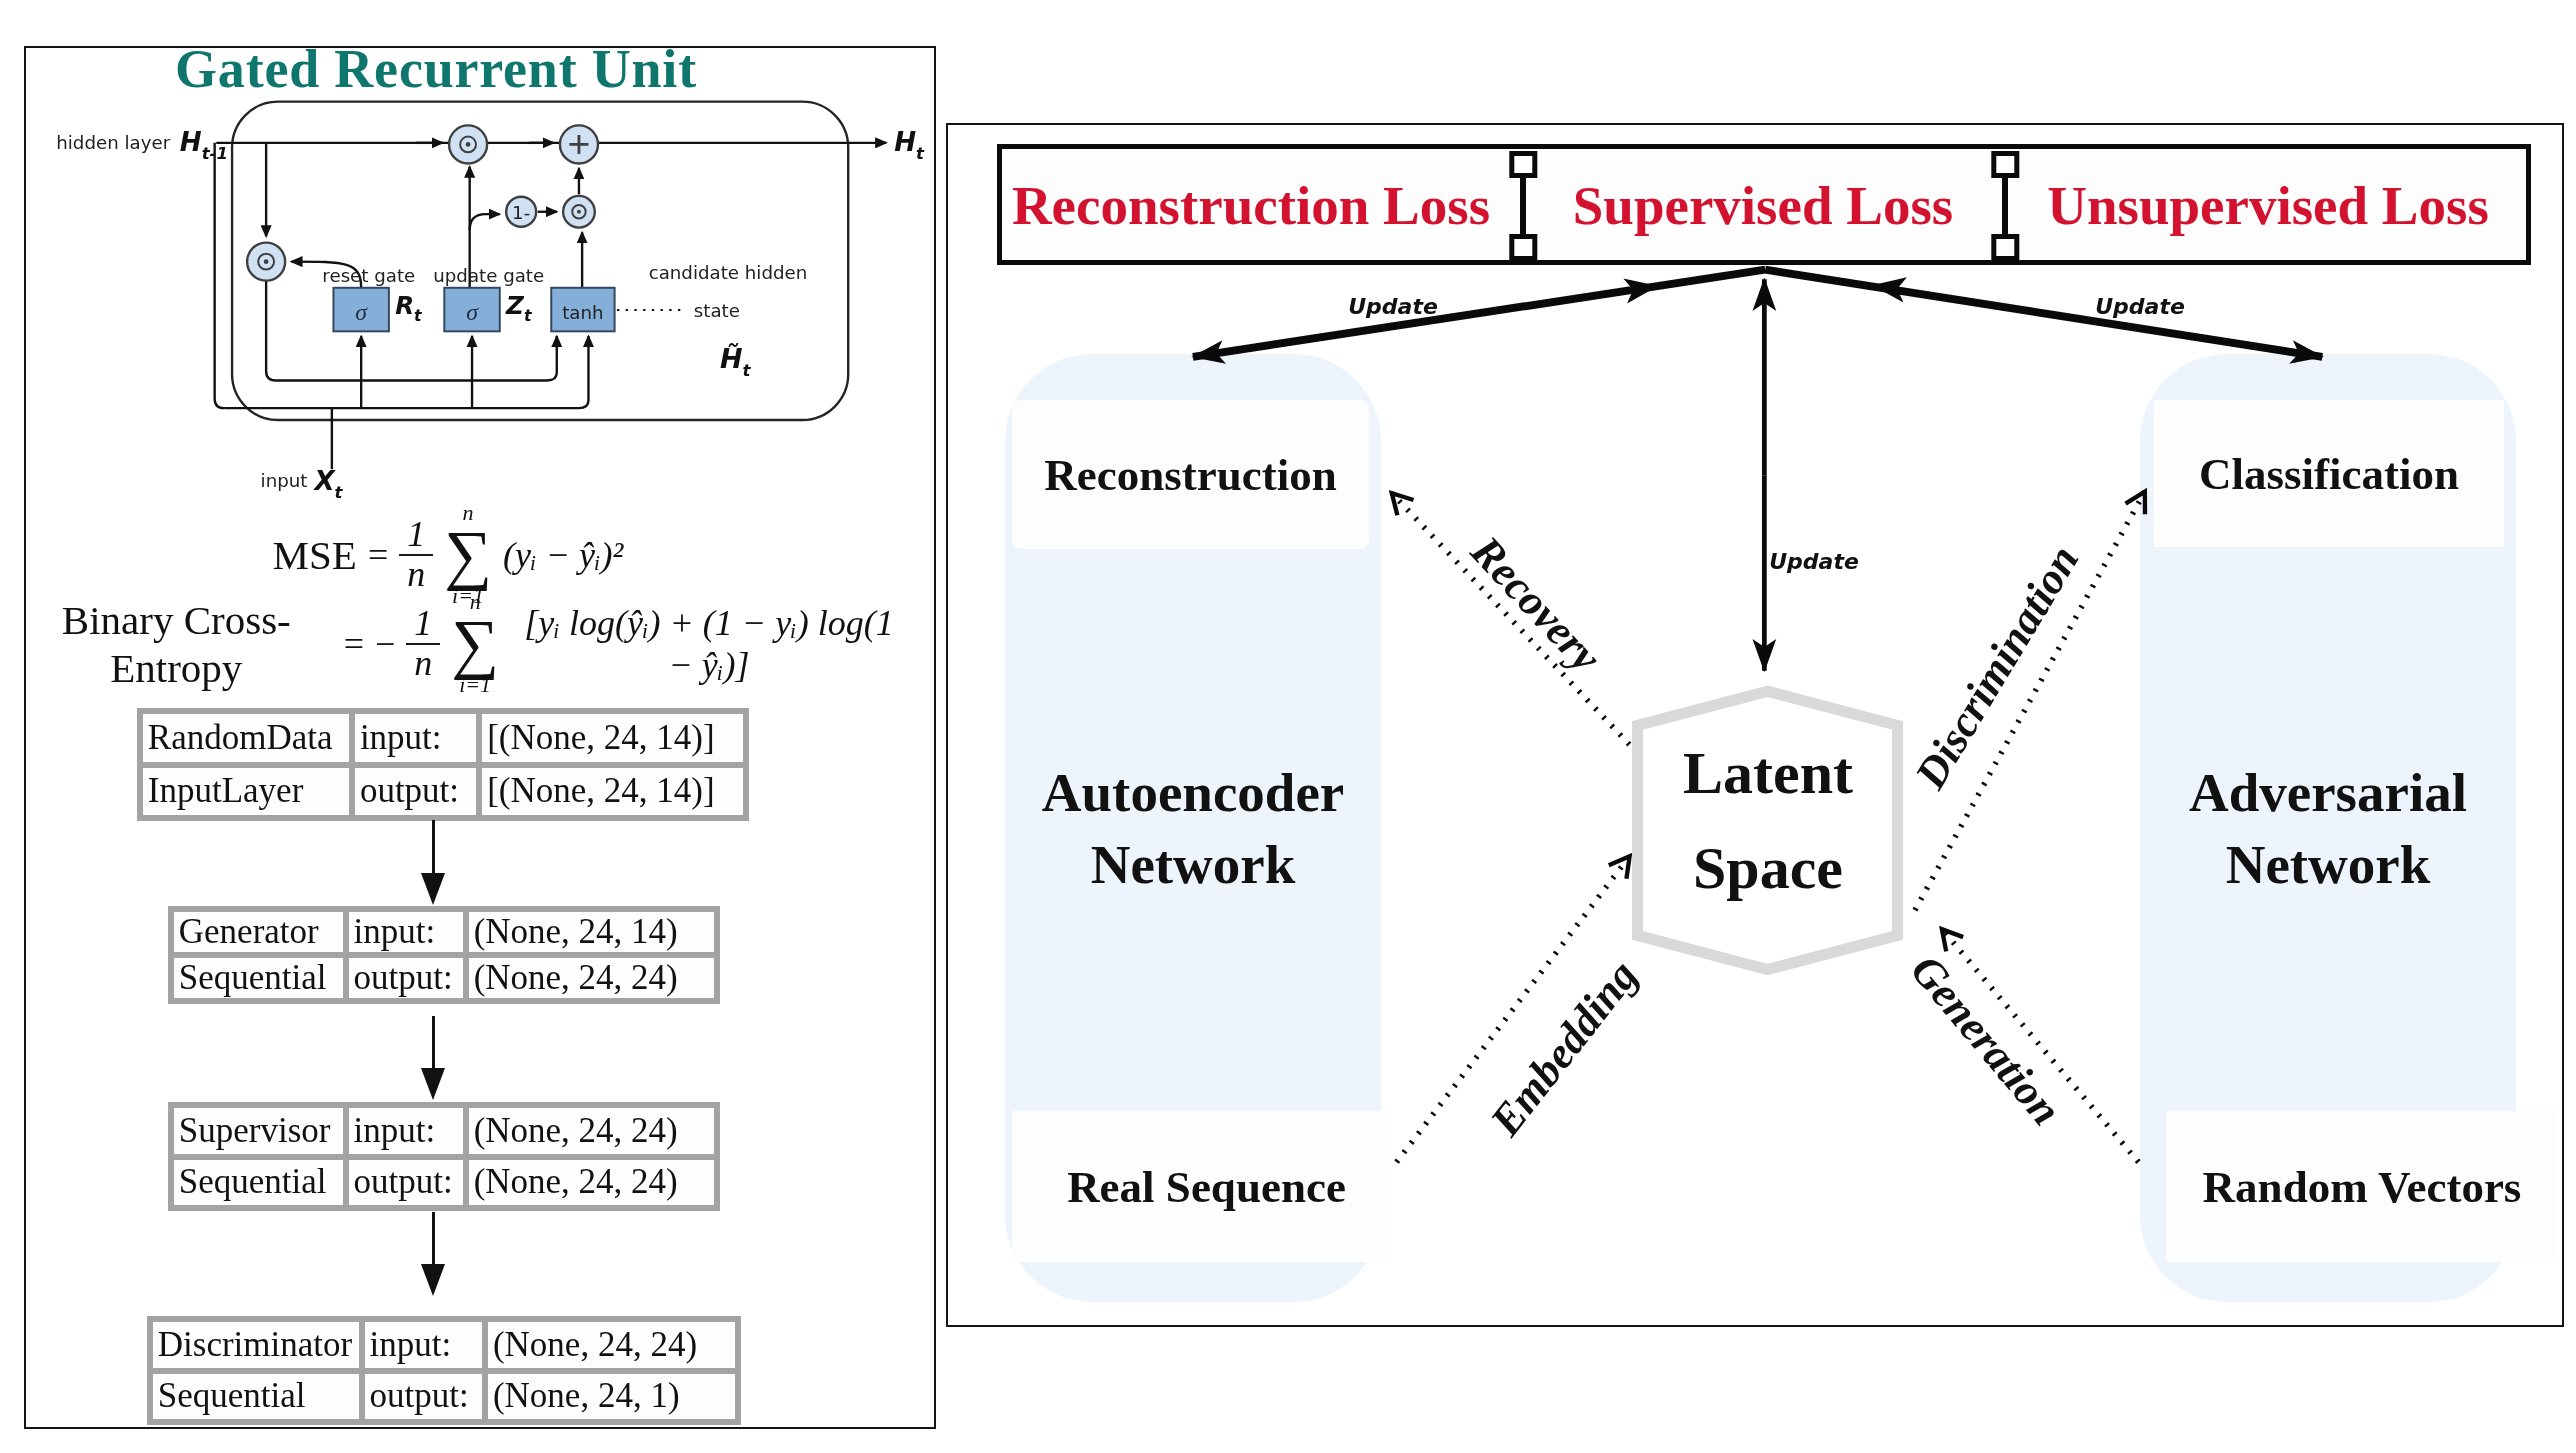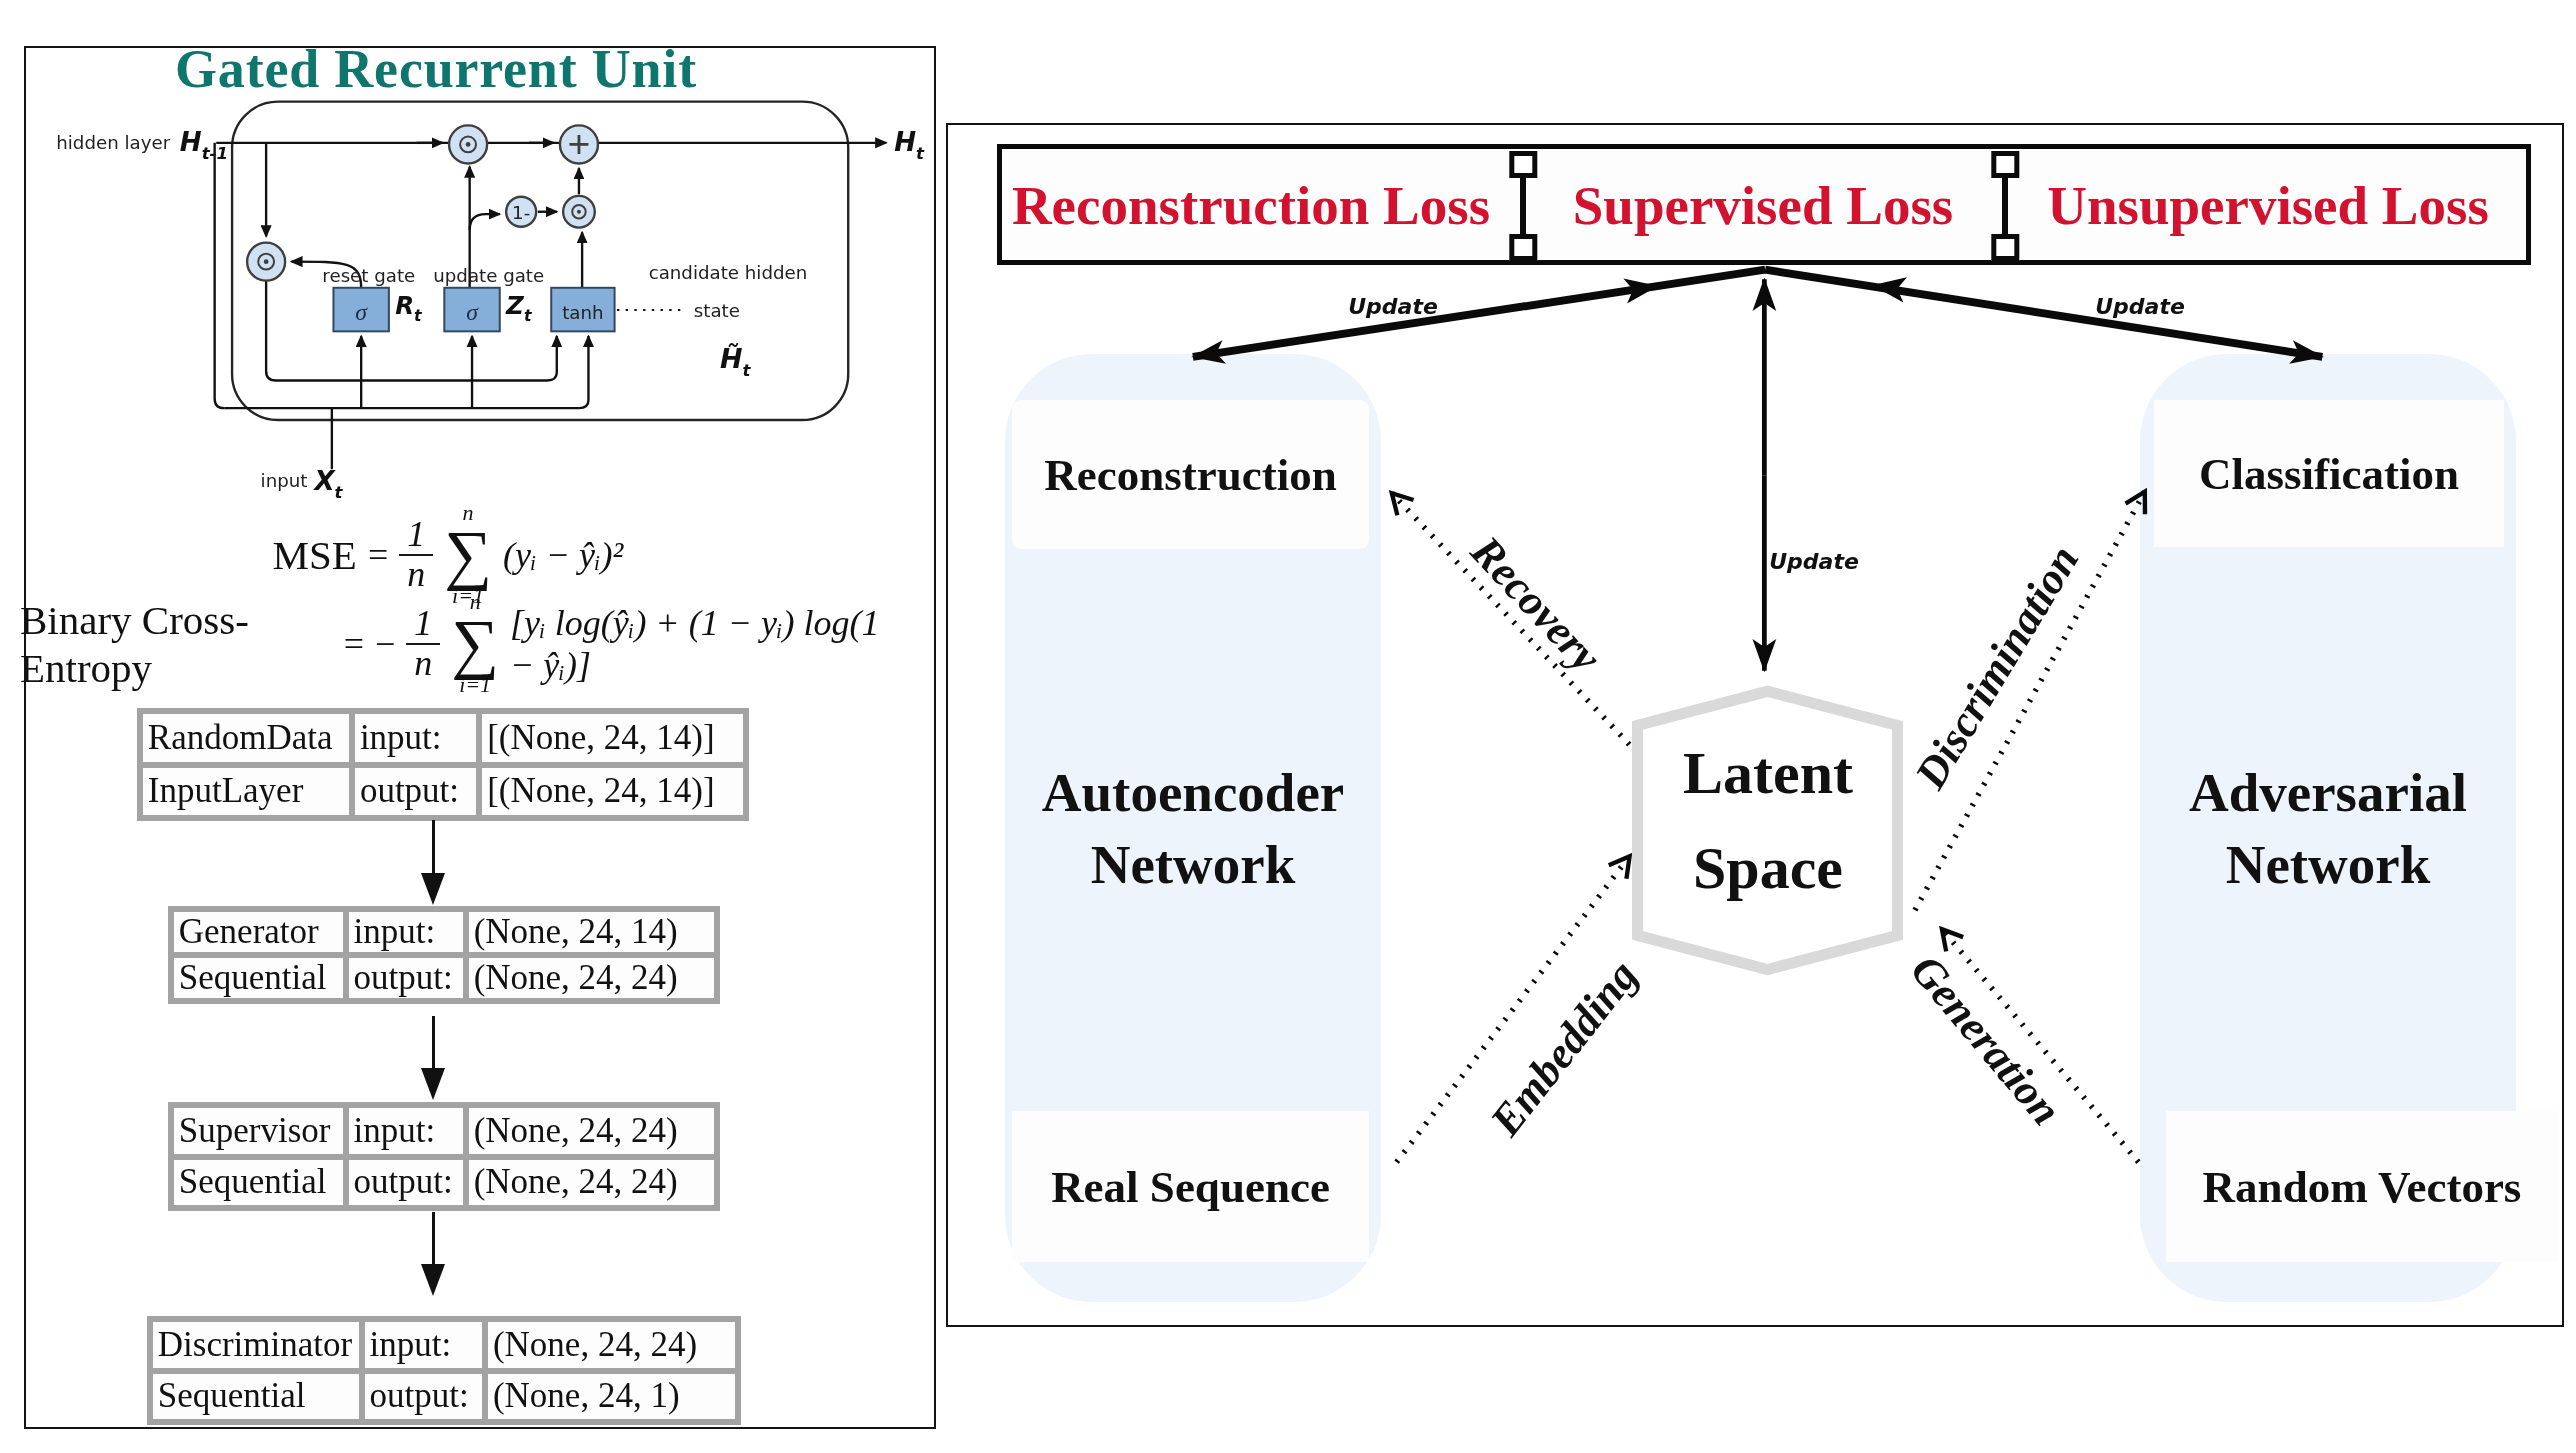--- a/index.html
+++ b/index.html
@@ -138,21 +138,21 @@
         <span class="den">n</span>
       </span>
     <span class="bigsum">
         <span class="stop">n</span>
         <span class="sglyph">∑</span>
         <span class="sbot">i=1</span>
       </span>
     <span class="fbody">(yᵢ − ŷᵢ)²</span>
   </div>
 
-  <div class="abs formula" style="left:20px;top:596px;width:888px;height:95px;">
+  <div class="abs formula" style="left:20px;top:596px;width:888px;height:95px;text-align:center;">
     <span class="flhs">Binary Cross-Entropy</span>
     <span>=</span>
     <span>−</span>
     <span class="frac">
         <span class="num">1</span>
         <span class="den">n</span>
       </span>
     <span class="bigsum">
         <span class="stop">n</span>
         <span class="sglyph">∑</span>
@@ -264,21 +264,21 @@
 
   <div class="abs blue-box" style="left:1005px;top:354px;"></div>
   <div class="abs blue-box" style="left:2140px;top:354px;"></div>
 
   <div class="abs white-box" style="left:1012px;top:400px;width:357px;height:149px;border-radius:9px;">
       <span>Reconstruction</span>
     </div>
   <div class="abs white-box" style="left:2154px;top:400px;width:350px;height:147px;">
       <span>Classification</span>
     </div>
-  <div class="abs white-box" style="left:1012px;top:1111px;width:357px;height:151px;">
+  <div class="abs white-box" style="left:1012px;top:1111px;width:357px;height:151px;padding-left:16px;">
       <span>Real Sequence</span>
     </div>
   <div class="abs white-box" style="left:2154px;top:1111px;width:392px;height:151px;margin-left:12px;">
       <span>Random Vectors</span>
     </div>
 
   <div class="abs net-label" style="left:1193px;top:757px;">
     <div>Autoencoder</div>
       <div>Network</div>
   </div>

